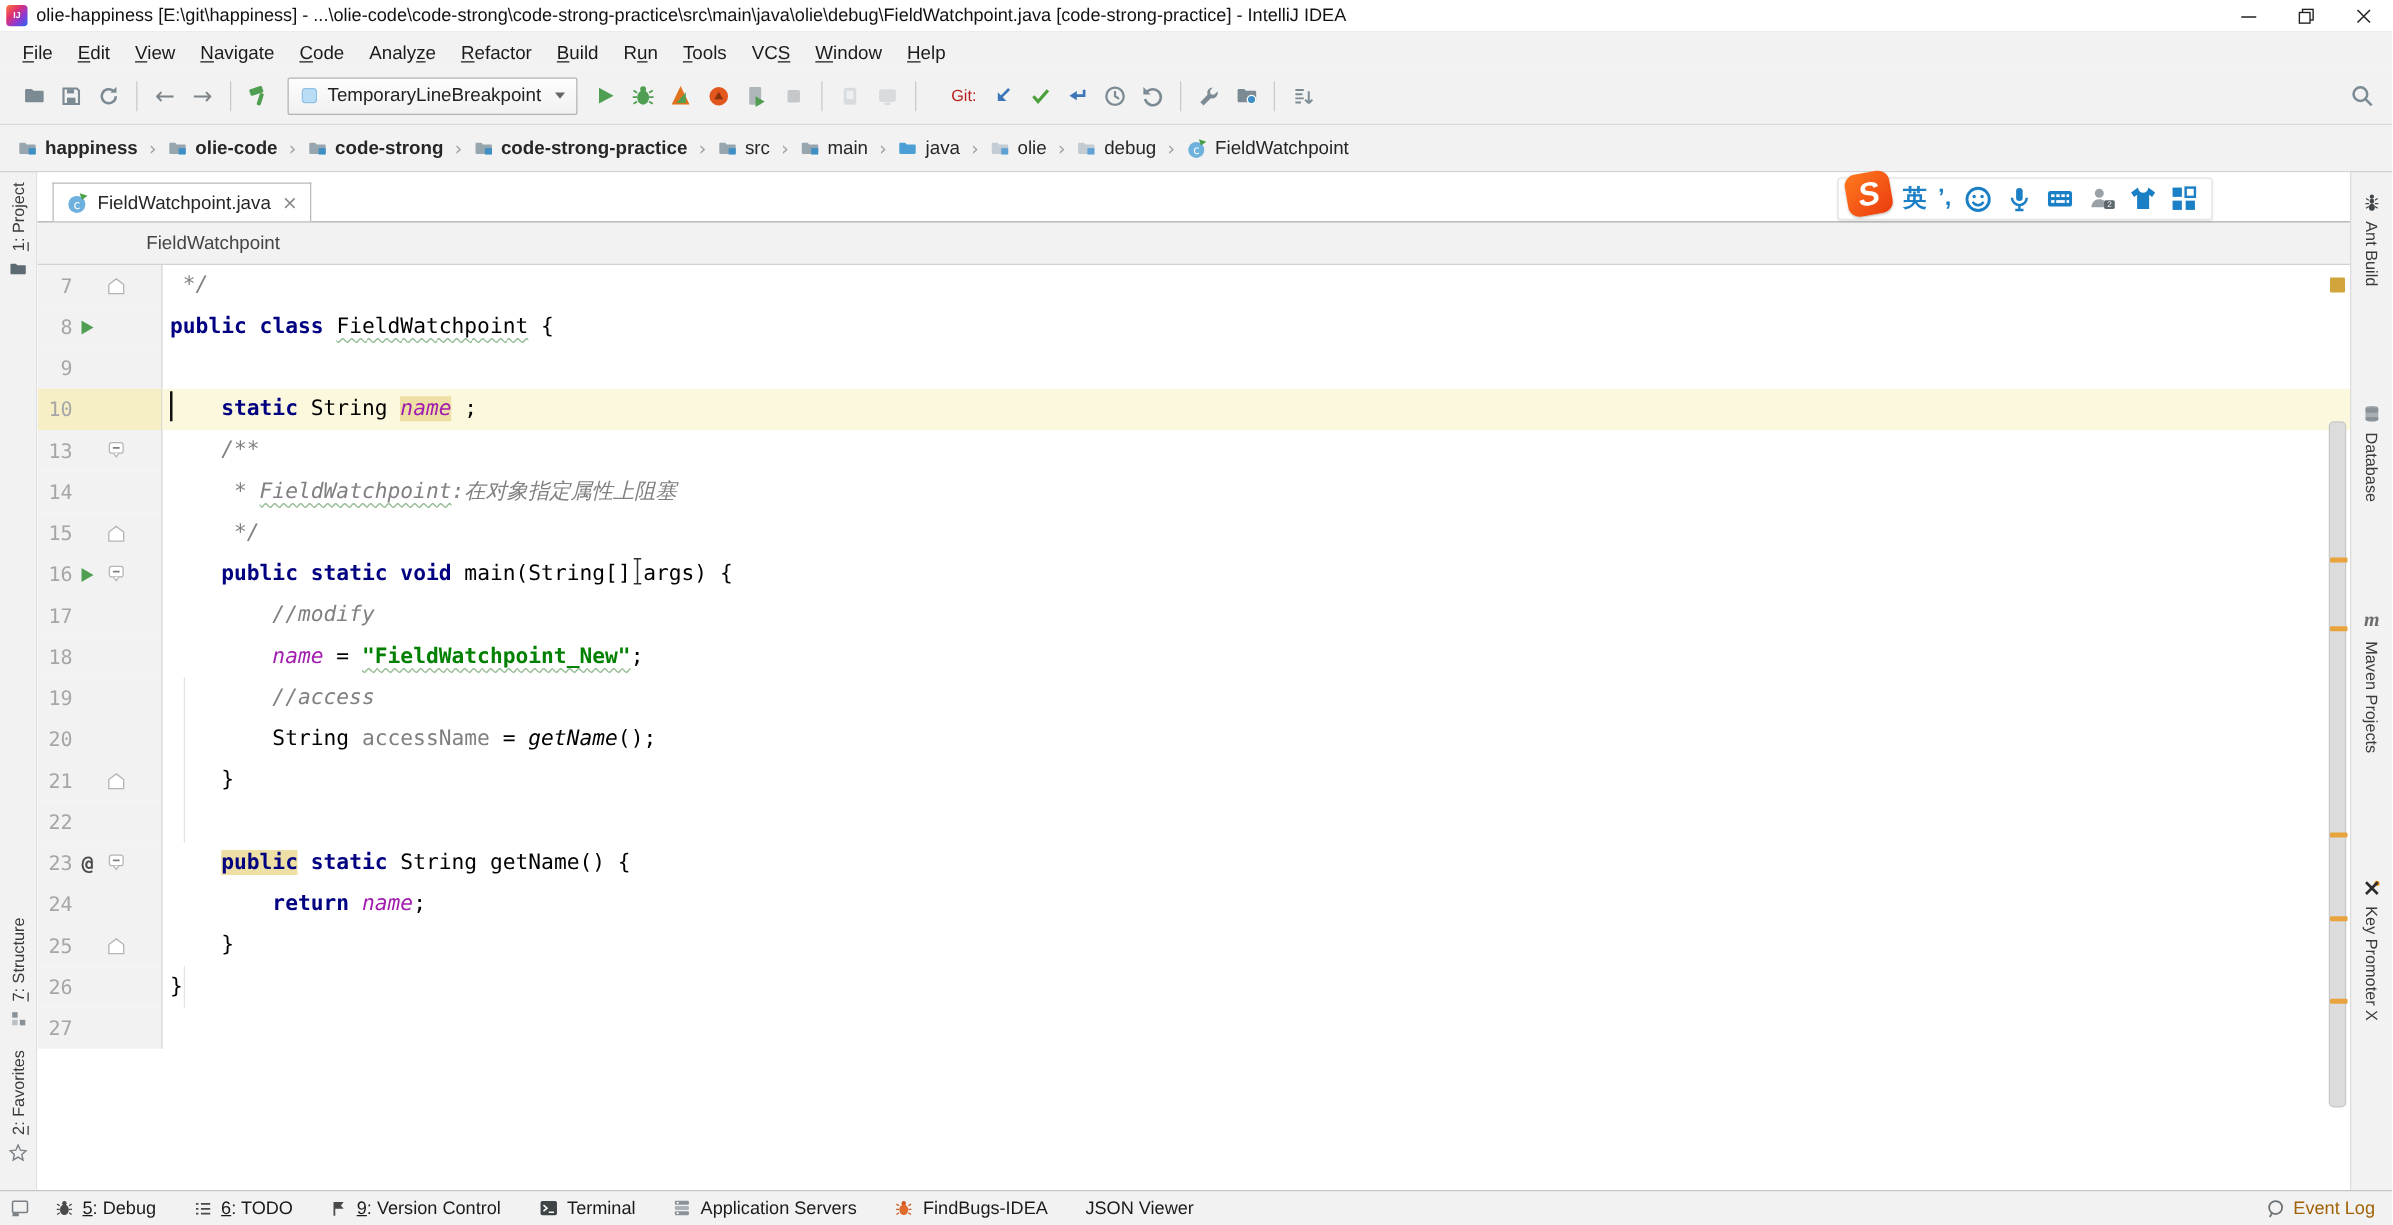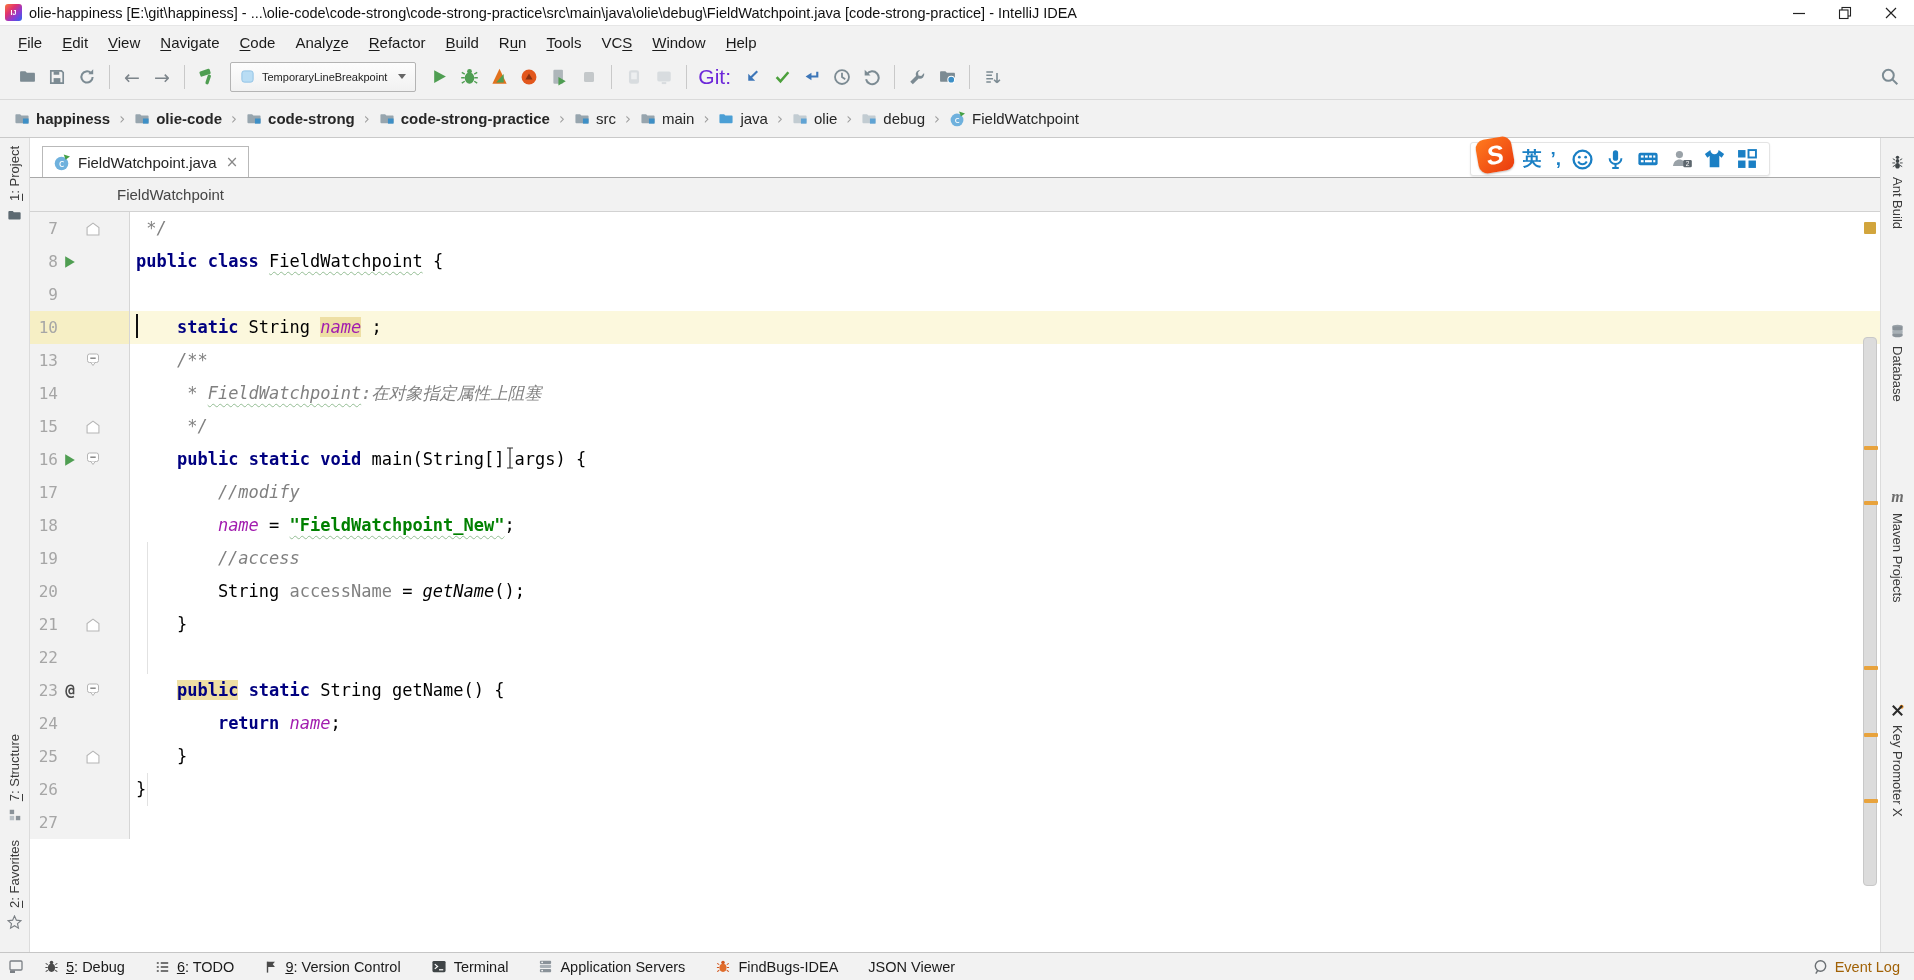--- a/index.html
+++ b/index.html
@@ -18,24 +18,24 @@
   
   .menubar { height:28px; background:#f2f2f2; display:flex; align-items:flex-end; padding-left:8px; }
   .menu-item { padding:3px 10px; font-size:15px; color:#1b1b1b; cursor:default; }
   .menu-item u { text-decoration:underline; text-underline-offset:2px; }
 
   
   .toolbar { height:46px; background:#f2f2f2; display:flex; align-items:center; padding-left:12px; border-bottom:1px solid #dadada; }
   .tb-btn { width:30px; height:30px; display:flex; align-items:center; justify-content:center; border-radius:3px; }
   .tb-btn.disabled { opacity:.55; }
   .tb-sep { width:1px; height:24px; background:#c9c9c9; margin:0 7px; }
-  .tb-text { font-size:21px; color:#6d28d9; margin:0 6px 0 4px; }
+  .tb-text { font-size:13px; color:#b91c1c; margin:0 6px 0 21px; }
   .tb-arrow { font-size:19px; color:#7d858b; font-family:"DejaVu Sans",sans-serif; }
   .run-config { height:30px; display:flex; align-items:center; gap:7px; background:linear-gradient(#fdfdfd,#f1f1f1); border:1px solid #b4b4b4; border-radius:2px; padding:0 9px; margin:0 8px; }
-  .run-config .label { font-size:11px; color:#222; }
+  .run-config .label { font-size:15px; color:#222; }
   .chev { width:0; height:0; border-left:4.5px solid transparent; border-right:4.5px solid transparent; border-top:5px solid #666; margin-left:4px; }
   .tb-search { margin-left:auto; margin-right:10px; }
 
   
   .navbar { height:38px; background:#f2f2f2; display:flex; align-items:center; padding-left:12px; border-bottom:1px solid #c9c9c9; }
   .nb-item { display:flex; align-items:center; gap:6px; font-size:15px; color:#262626; padding:3px 2px; }
   .nb-item.bold { font-weight:bold; }
   .nb-sep { color:#9f9f9f; margin:0 7px; font-size:15px; font-family:"DejaVu Sans",sans-serif; }
 
   

